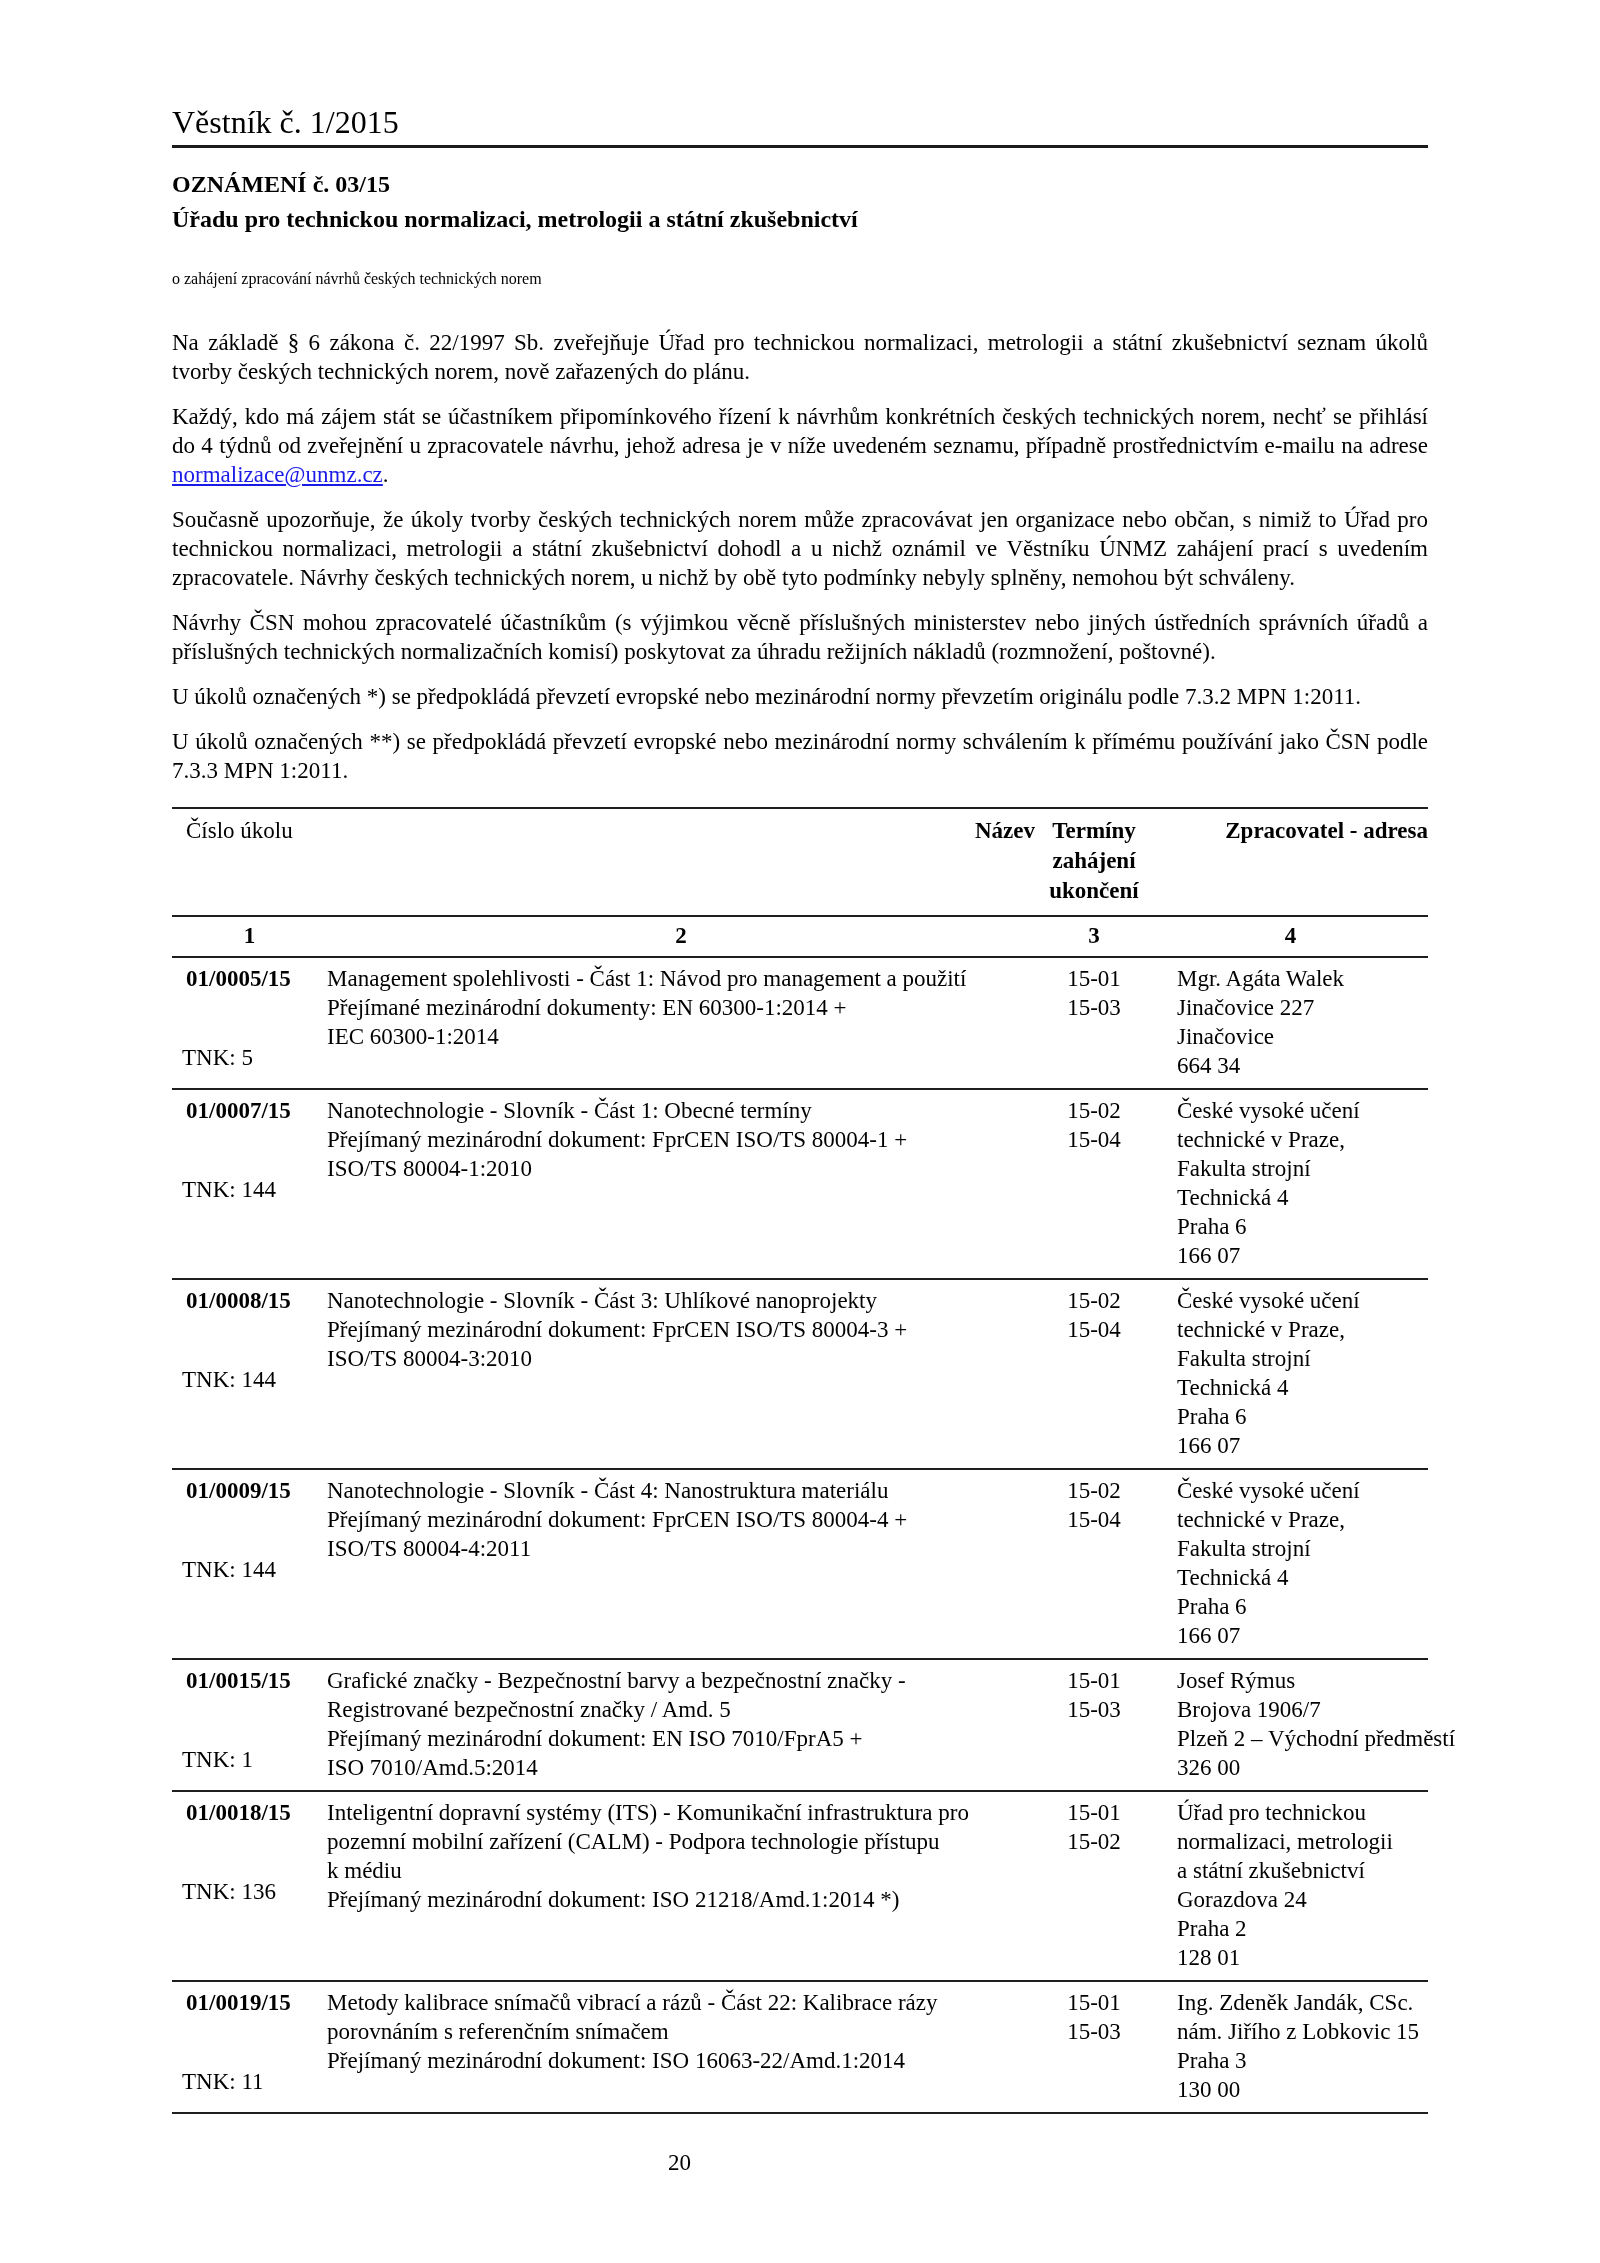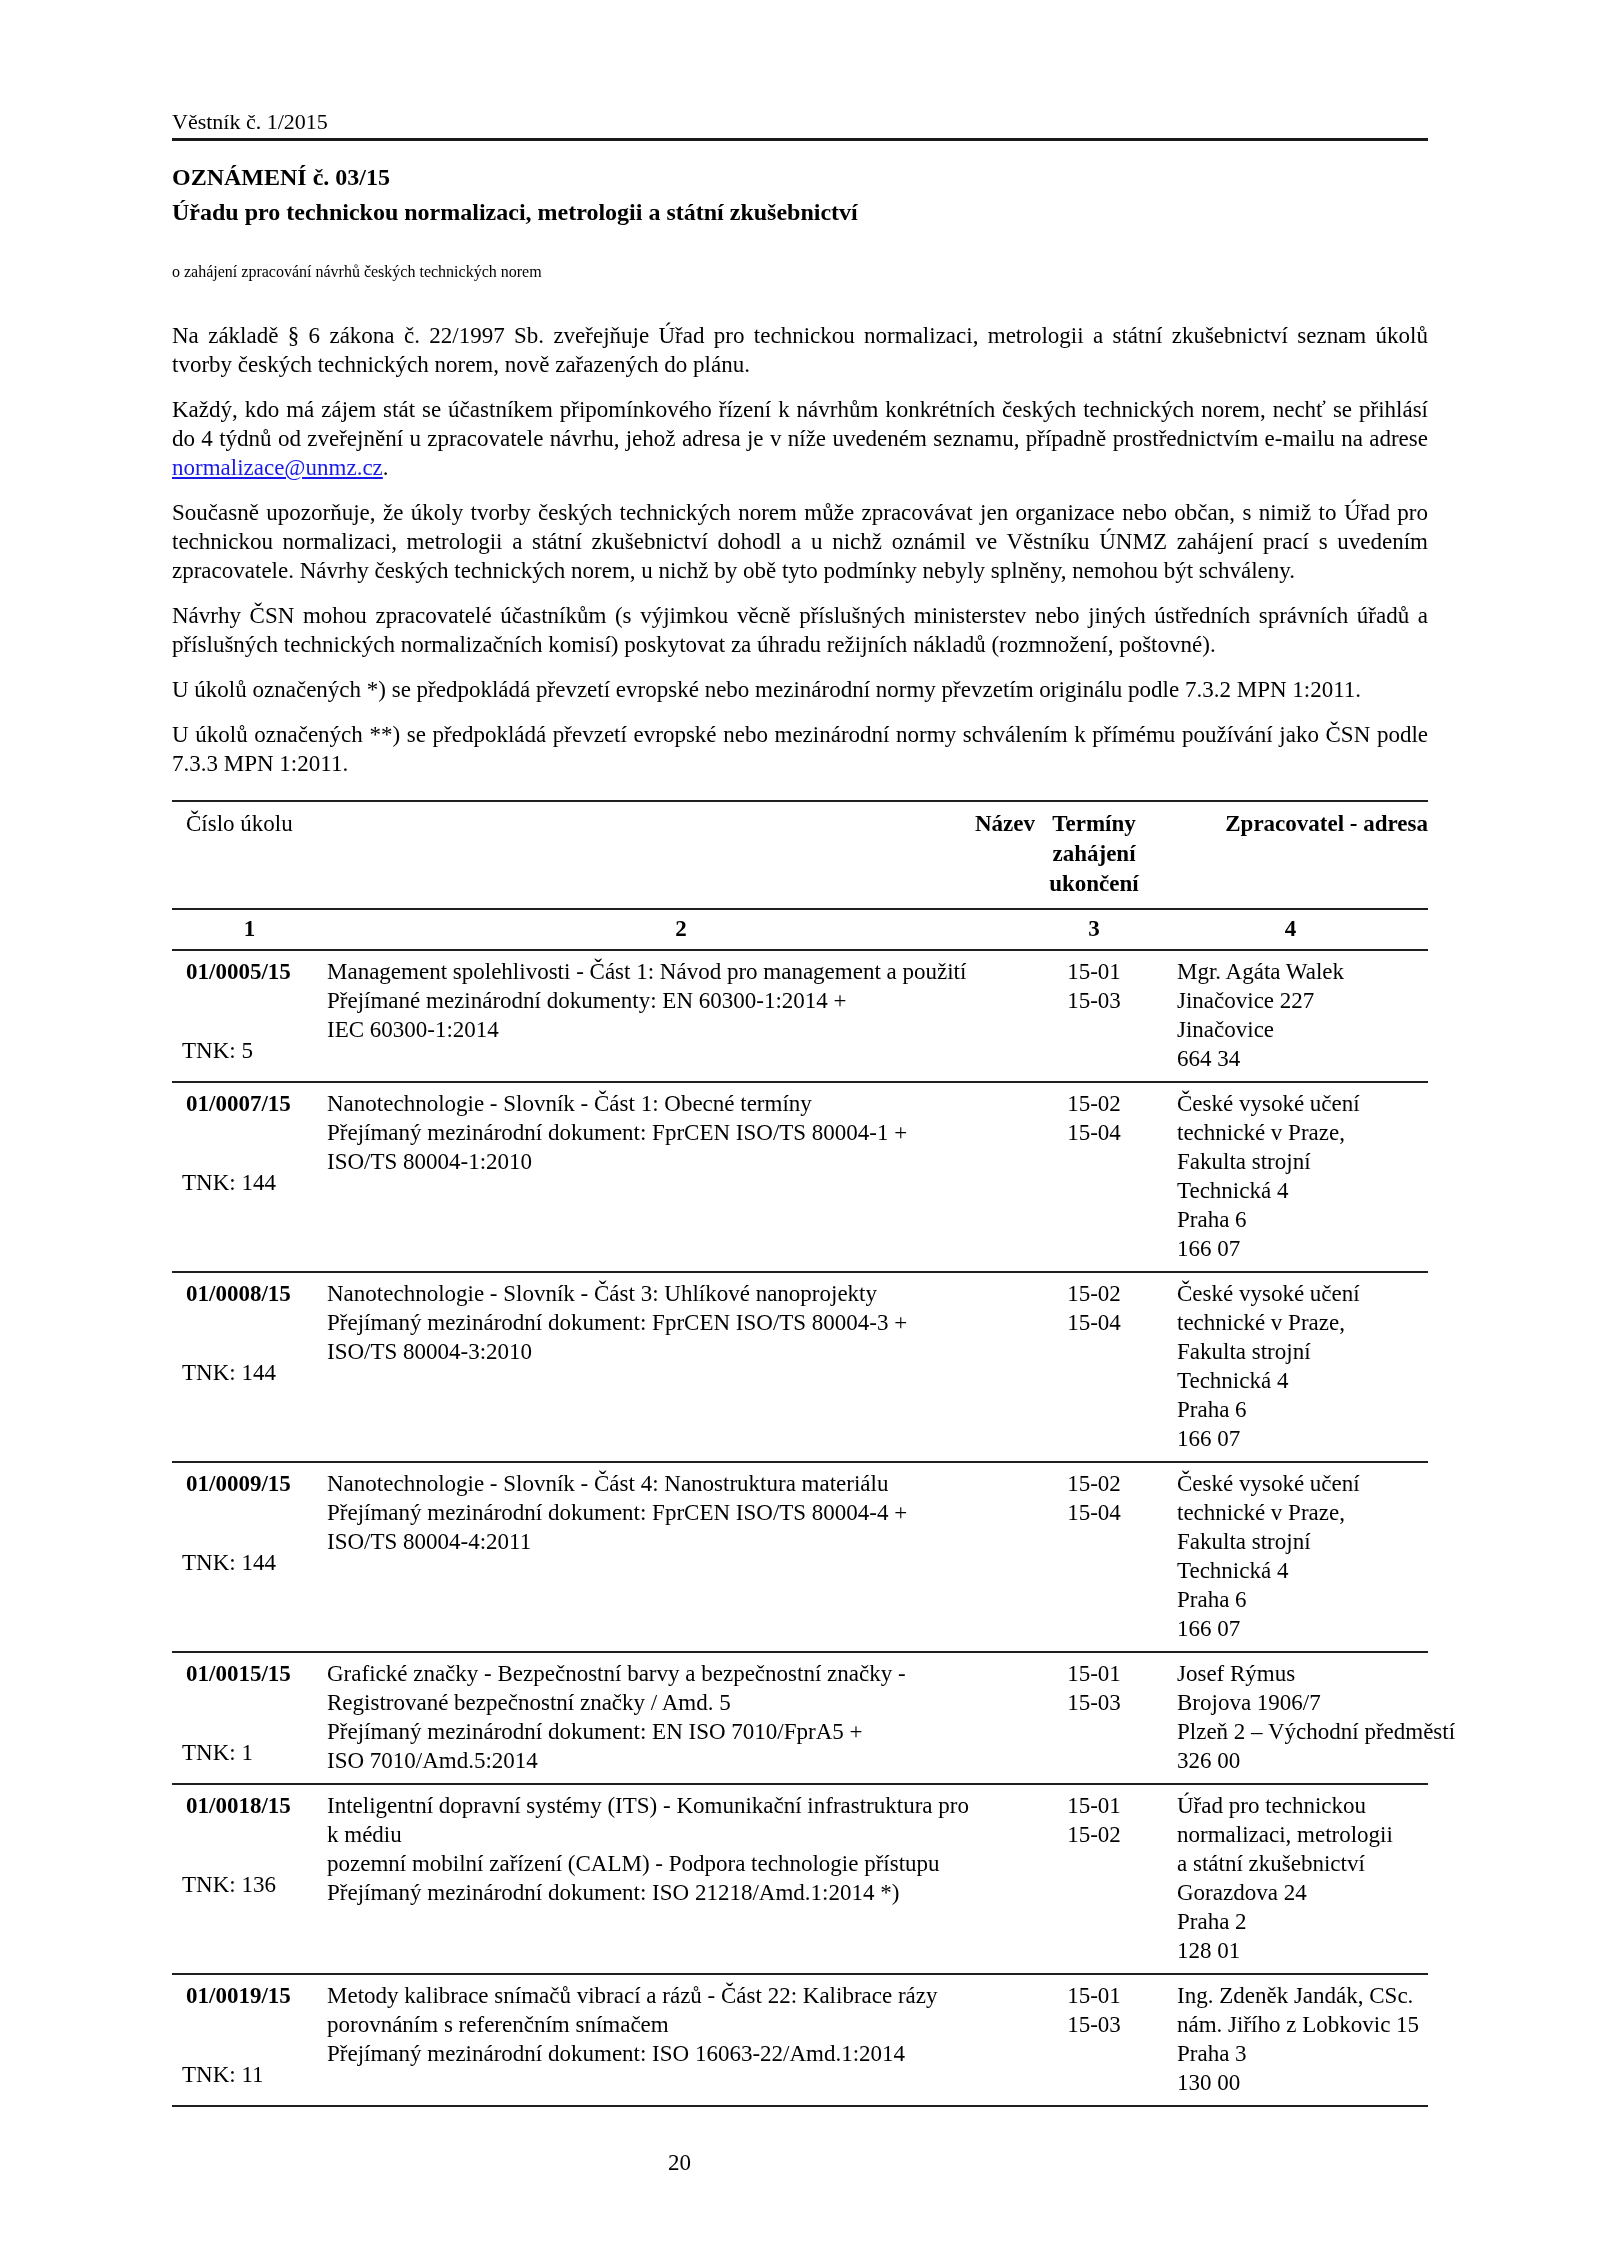--- a/index.html
+++ b/index.html
@@ -4,22 +4,22 @@
 <style>
   html,body{margin:0;padding:0;}
   body{
     width:1600px;height:2263px;background:#ffffff;color:#000;
     font-family:"Liberation Serif","DejaVu Serif",serif;
     position:relative;overflow:hidden;
   }
   .content{position:absolute;left:172px;top:0;width:1256px;}
   
   .masthead{
-    padding-top:106px;font-size:22px;line-height:32px;
-    border-bottom:3px solid #1b1b1b;
+    padding-top:106px;font-size:32px;line-height:32px;
+    border-bottom:3px solid #1b1b1b;padding-bottom:7px;
   }
   
   .notice{margin-top:20px;text-align:left;}
   .notice .h1{font-size:24px;font-weight:bold;line-height:32px;}
   .notice .h2{font-size:24px;font-weight:bold;line-height:34px;margin-top:2px;}
   .notice .sub{font-size:16px;line-height:30px;margin-top:28px;}
   
   .preamble{margin-top:34px;}
   .preamble p{margin:0 0 16px 0;font-size:23px;line-height:29px;text-align:justify;}
   a.email-link{color:#1b1be8;text-decoration:underline;cursor:pointer;}
@@ -200,22 +200,22 @@
             <div class="aline">326 00</div>
           </div>
         </div>
         <div class="trow">
           <div class="cell c1">
             <div class="task">01/0018/15</div>
             <div class="tnk">TNK: 136</div>
           </div>
           <div class="cell c2">
             <div class="nline">Inteligentní dopravní systémy (ITS) - Komunikační infrastruktura pro</div>
+            <div class="nline">pozemní mobilní zařízení (CALM) - Podpora technologie přístupu</div>
             <div class="nline">k médiu</div>
-            <div class="nline">pozemní mobilní zařízení (CALM) - Podpora technologie přístupu</div>
             <div class="nline">Přejímaný mezinárodní dokument: ISO 21218/Amd.1:2014 *)</div>
           </div>
           <div class="cell c3">
             <div class="tline">15-01</div>
             <div class="tline">15-02</div>
           </div>
           <div class="cell c4">
             <div class="aline">Úřad pro technickou</div>
             <div class="aline">normalizaci, metrologii</div>
             <div class="aline">a státní zkušebnictví</div>

